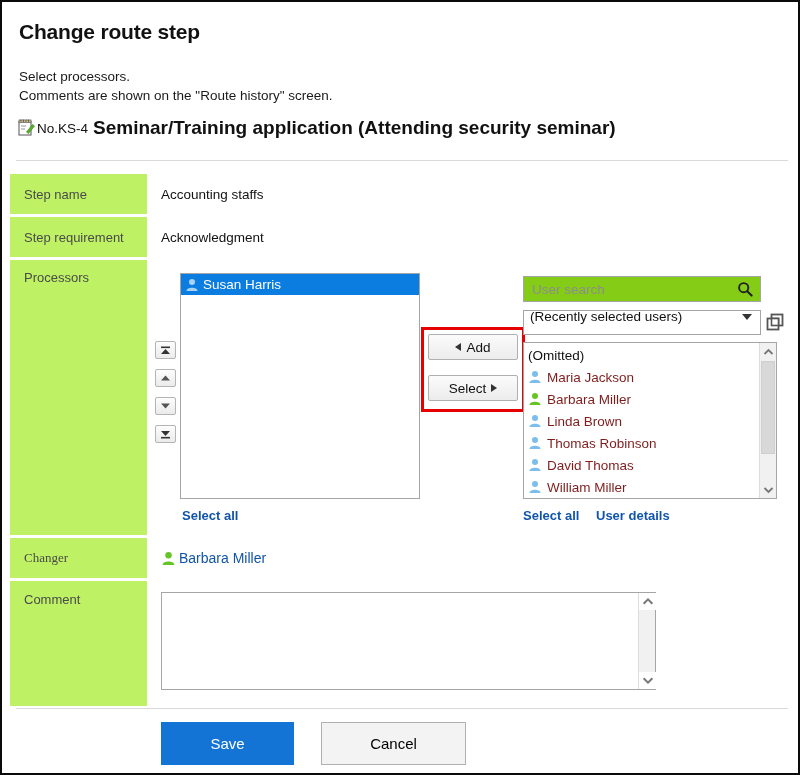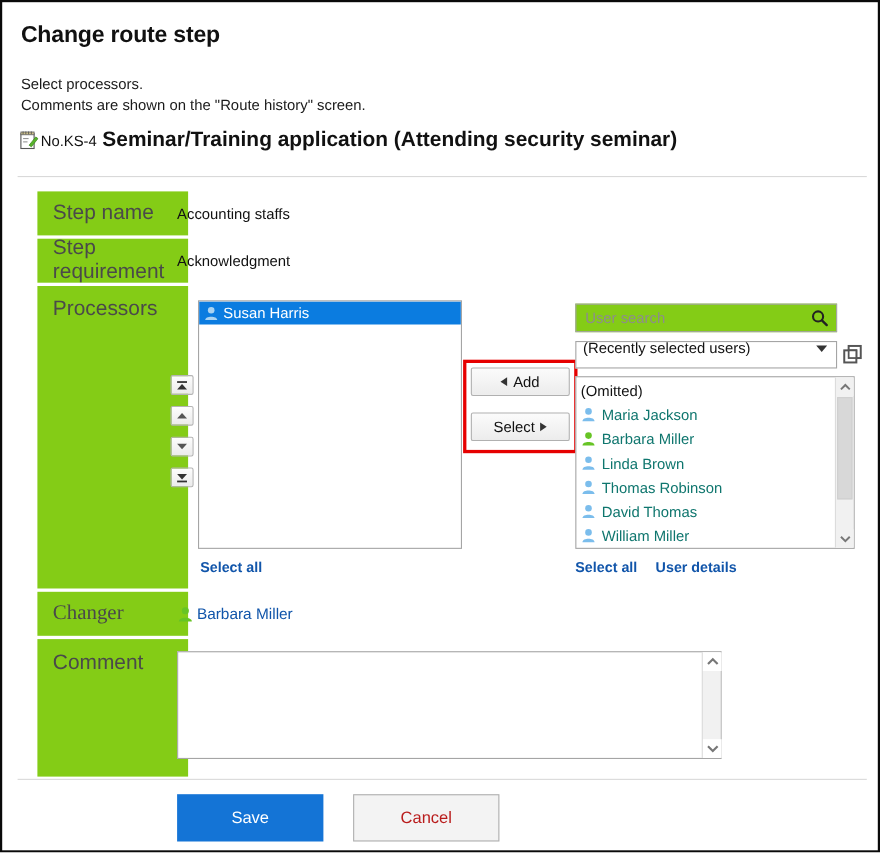--- a/index.html
+++ b/index.html
@@ -70,25 +70,25 @@
     width: 772px;
     height: 1px;
     background: #d9d9d9;
   }
   #rule-top { top: 158px; }
   #rule-bottom { top: 706px; }
 
   
   .row-label {
     position: absolute;
-    left: 32px;
+    left: 8px;
     width: 137px;
-    background: #84cc16;
+    background: #bef264;
     color: #4a4a4a;
-    font-size: 19px;
+    font-size: 13px;
     box-sizing: border-box;
     padding: 0 0 0 14px;
     display: flex;
     align-items: center;
   }
   .row-value {
     position: absolute;
     left: 159px;
     font-size: 13.5px;
     color: #111;
@@ -245,21 +245,21 @@
     top: 340px;
     width: 254px;
     height: 157px;
     border: 1px solid #a5a5a5;
     background: #fff;
     box-sizing: border-box;
     overflow: hidden;
   }
   .ul-inner { padding: 2px 0 0 4px; }
   .ul-omitted { font-size: 13.5px; color: #111; height: 21px; display: flex; align-items: center; }
-  .ul-item { height: 22px; display: flex; align-items: center; gap: 5px; font-size: 13.5px; color: #0f766e; cursor: pointer; }
+  .ul-item { height: 22px; display: flex; align-items: center; gap: 5px; font-size: 13.5px; color: #7f1d1d; cursor: pointer; }
 
   .vscroll {
     position: absolute;
     right: 0; top: 0;
     width: 17px; height: 100%;
     background: #f1f1f1;
     border-left: 1px solid #dcdcdc;
     box-sizing: border-box;
   }
   .vscroll .thumb {
@@ -315,24 +315,24 @@
     font-size: 15px;
     border: none;
     display: flex; align-items: center; justify-content: center;
     cursor: pointer;
     font-family: "Liberation Sans", sans-serif;
   }
   .btn-cancel {
     position: absolute;
     left: 319px;
     top: 720px;
-    width: 133px;
+    width: 145px;
     height: 43px;
     background: #f3f3f3;
-    color: #b91c1c;
+    color: #000000;
     font-size: 15px;
     border: 1px solid #b0b0b0;
     box-sizing: border-box;
     display: flex; align-items: center; justify-content: center;
     cursor: pointer;
     font-family: "Liberation Sans", sans-serif;
   }
 </style>
 </head>
 <body>

